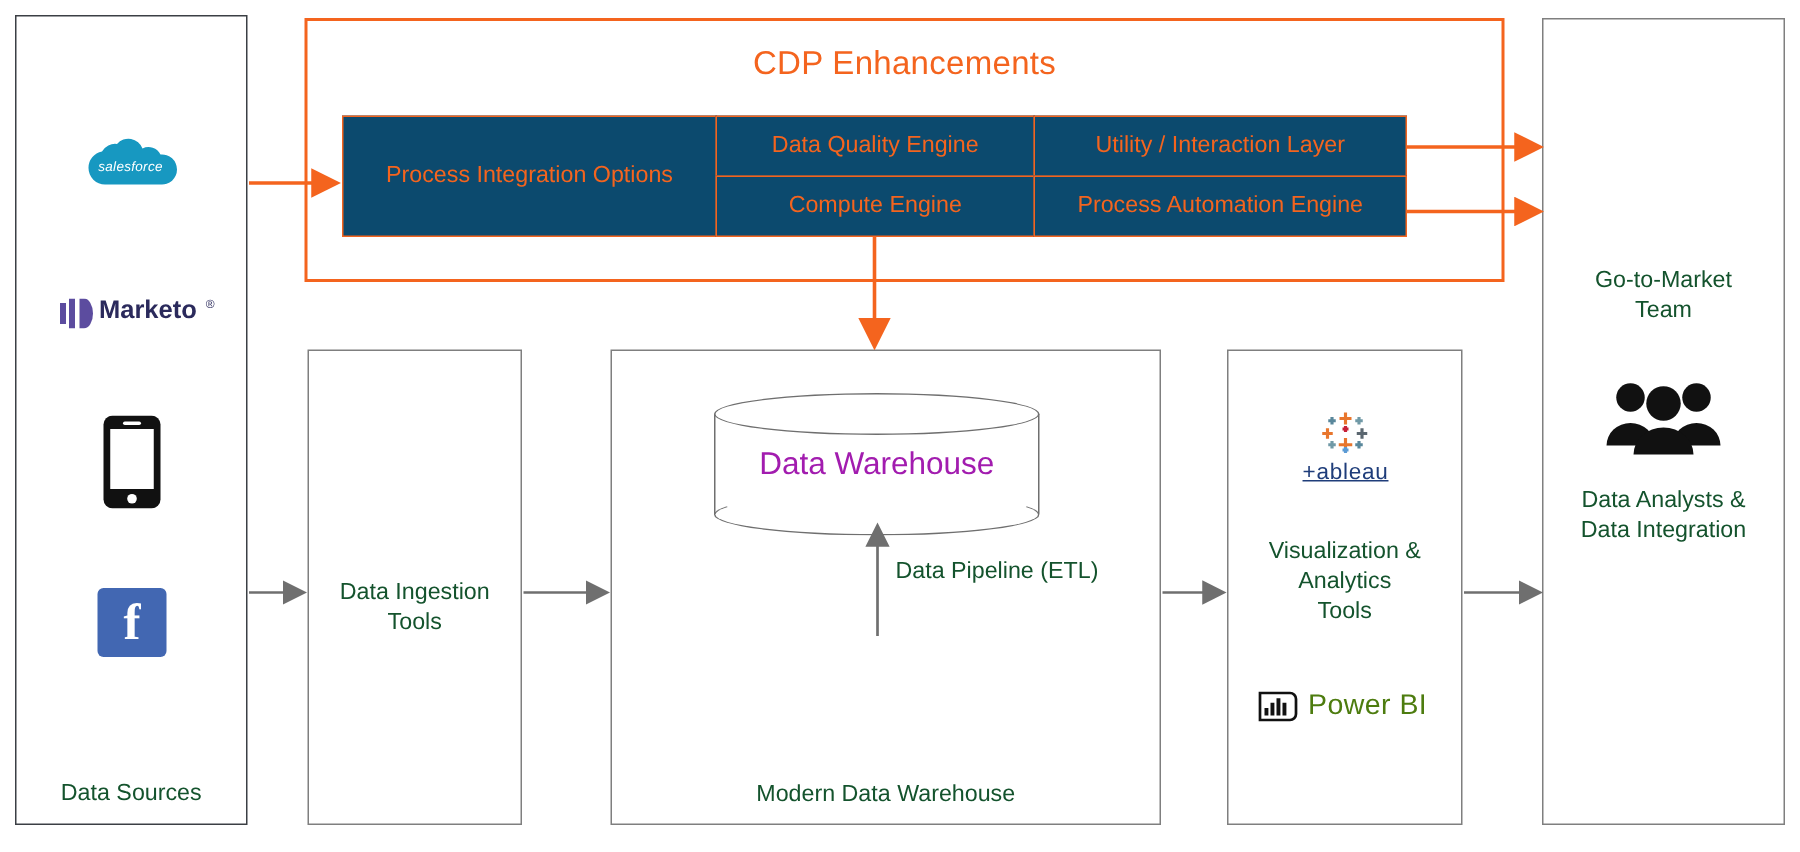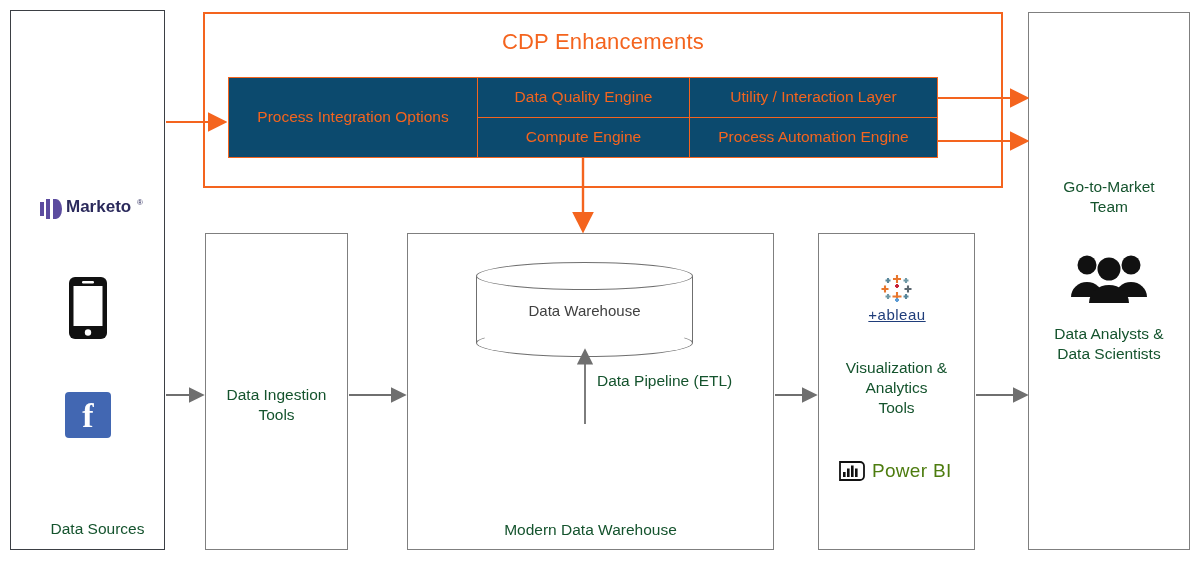--- a/index.html
+++ b/index.html
@@ -23,21 +23,21 @@
 
   .cyl{position:absolute;}
   .cyl .body{position:absolute;left:0;right:0;top:14px;bottom:14px;
              border-left:1.5px solid #6f6f6f;border-right:1.5px solid #6f6f6f;background:#fff;}
   .cyl .top,.cyl .bot{position:absolute;left:0;right:0;height:28px;
              border:1.5px solid #6f6f6f;border-radius:50%;background:#fff;box-sizing:border-box;}
   .cyl .top{top:0;}
   .cyl .bot{bottom:0;border-top-color:transparent;}
   .cyl .cap-mask{position:absolute;left:1.5px;right:1.5px;top:14px;height:16px;background:#fff;}
   .cyl .ctext{position:absolute;left:0;right:0;top:50%;transform:translateY(-50%);
-             text-align:center;font-size:15px;color:#404040;}
+             text-align:center;font-size:21px;color:#a21caf;}
 
   svg.overlay{position:absolute;left:0;top:0;width:1200px;height:568px;pointer-events:none;}
 
   .logo{position:absolute;}
   .sf-text{position:absolute;left:0;right:0;top:50%;transform:translateY(-50%);
            text-align:center;font-size:9px;color:#fff;font-style:italic;letter-spacing:.2px;}
   .mk-text{position:absolute;left:26px;top:-1px;font-size:17px;font-weight:bold;color:#2B2A5C;}
   .mk-tm{position:absolute;right:-7px;top:0px;font-size:8px;color:#2B2A5C;}
   .fb-f{position:absolute;left:0;right:0;top:52%;transform:translateY(-50%);
         text-align:center;font-size:34px;font-weight:bold;color:#fff;font-family:"Liberation Serif",serif;}
@@ -45,20 +45,26 @@
             font-size:15px;color:#1F3D7A;letter-spacing:.5px;text-decoration:underline;}
   .pbi-word{position:absolute;left:34px;top:2px;font-size:19px;color:#4d7c0f;letter-spacing:.3px;}
 </style>
 </head>
 <body>
 
 <div id="stage">
 
   <div class="panel dark" style="left:10px;top:10px;width:155px;height:540px;"></div>
 
+  <div class="logo" style="left:52px;top:88px;width:70px;height:46px;">
+    <svg width="70" height="46" viewBox="0 0 70 46">
+      <path d="M26 8 a10 10 0 0 1 17 3 a9 9 0 0 1 12 4 a10 10 0 0 1 11 10 a10 10 0 0 1-11 10 l-37 0 a11 11 0 0 1-11-11 a11 11 0 0 1 9-11 a10 10 0 0 1 10-5 z" fill="#1798C1"></path>
+    </svg>
+    <div class="sf-text">salesforce</div>
+  </div>
 
   <div class="logo" style="left:40px;top:198px;width:96px;height:22px;">
     <svg width="22" height="20" viewBox="0 0 22 20" style="position:absolute;left:0;top:1px;">
       <rect x="0" y="3" width="4" height="14" fill="#5C4C9F"></rect>
       <rect x="6" y="0" width="4" height="20" fill="#5C4C9F"></rect>
       <path d="M13 0 h3 a6 10 0 0 1 0 20 h-3 z" fill="#5C4C9F"></path>
     </svg>
     <div class="mk-text">Marketo</div>
     <div class="mk-tm">®</div>
   </div>
@@ -69,21 +75,21 @@
       <rect x="7.5" y="9" width="29" height="40" fill="#fff"></rect>
       <rect x="16" y="4" width="12" height="2.4" rx="1.2" fill="#fff"></rect>
       <circle cx="22" cy="55.5" r="3.2" fill="#fff"></circle>
     </svg>
   </div>
 
   <div class="logo" style="left:65px;top:392px;width:46px;height:46px;background:#4267B2;border-radius:4px;">
     <div class="fb-f">f</div>
   </div>
 
-  <div class="lbl" style="left:10px;top:519px;width:175px;">Data Sources</div>
+  <div class="lbl" style="left:0;top:519px;width:175px;">Data Sources</div>
 
   <div class="panel orange" style="left:203px;top:12px;width:800px;height:176px;"></div>
 
   <div class="cdp-title">CDP Enhancements</div>
 
   <div class="cell" style="left:228px;top:77px;width:250px;height:81px;text-align:right;">Process Integration Options</div>
   <div class="cell" style="left:477px;top:77px;width:213px;height:41px;">Data Quality Engine</div>
   <div class="cell" style="left:689px;top:77px;width:249px;height:41px;">Utility / Interaction Layer</div>
   <div class="cell" style="left:477px;top:117px;width:213px;height:41px;">Compute Engine</div>
   <div class="cell" style="left:689px;top:117px;width:249px;height:41px;">Process Automation Engine</div>
@@ -171,21 +177,21 @@
       <path d="M2 45 a16 15 0 0 1 32 0 z" fill="#111"></path>
       <circle cx="62" cy="13" r="9.5" fill="#111"></circle>
       <path d="M46 45 a16 15 0 0 1 32 0 z" fill="#111"></path>
       <circle cx="40" cy="17" r="11.5" fill="#111"></circle>
       <path d="M20 51 a20 18 0 0 1 40 0 z" fill="#111"></path>
     </svg>
   </div>
 
   <div class="lbl" style="left:1028px;top:324px;width:162px;">
     <span>Data Analysts &amp;</span><br>
-    <span>Data Scientists</span>
+    <span>Data Integration</span>
   </div>
 
   <svg class="overlay" viewBox="0 0 1200 568">
     <defs>
       <marker id="ao" markerWidth="9" markerHeight="9" refX="7.5" refY="4.5" orient="auto">
         <path d="M0 0 L9 4.5 L0 9 z" fill="#F4641E"></path>
       </marker>
       <marker id="ag" markerWidth="9" markerHeight="9" refX="7.5" refY="4.5" orient="auto">
         <path d="M0 0 L9 4.5 L0 9 z" fill="#6f6f6f"></path>
       </marker>

